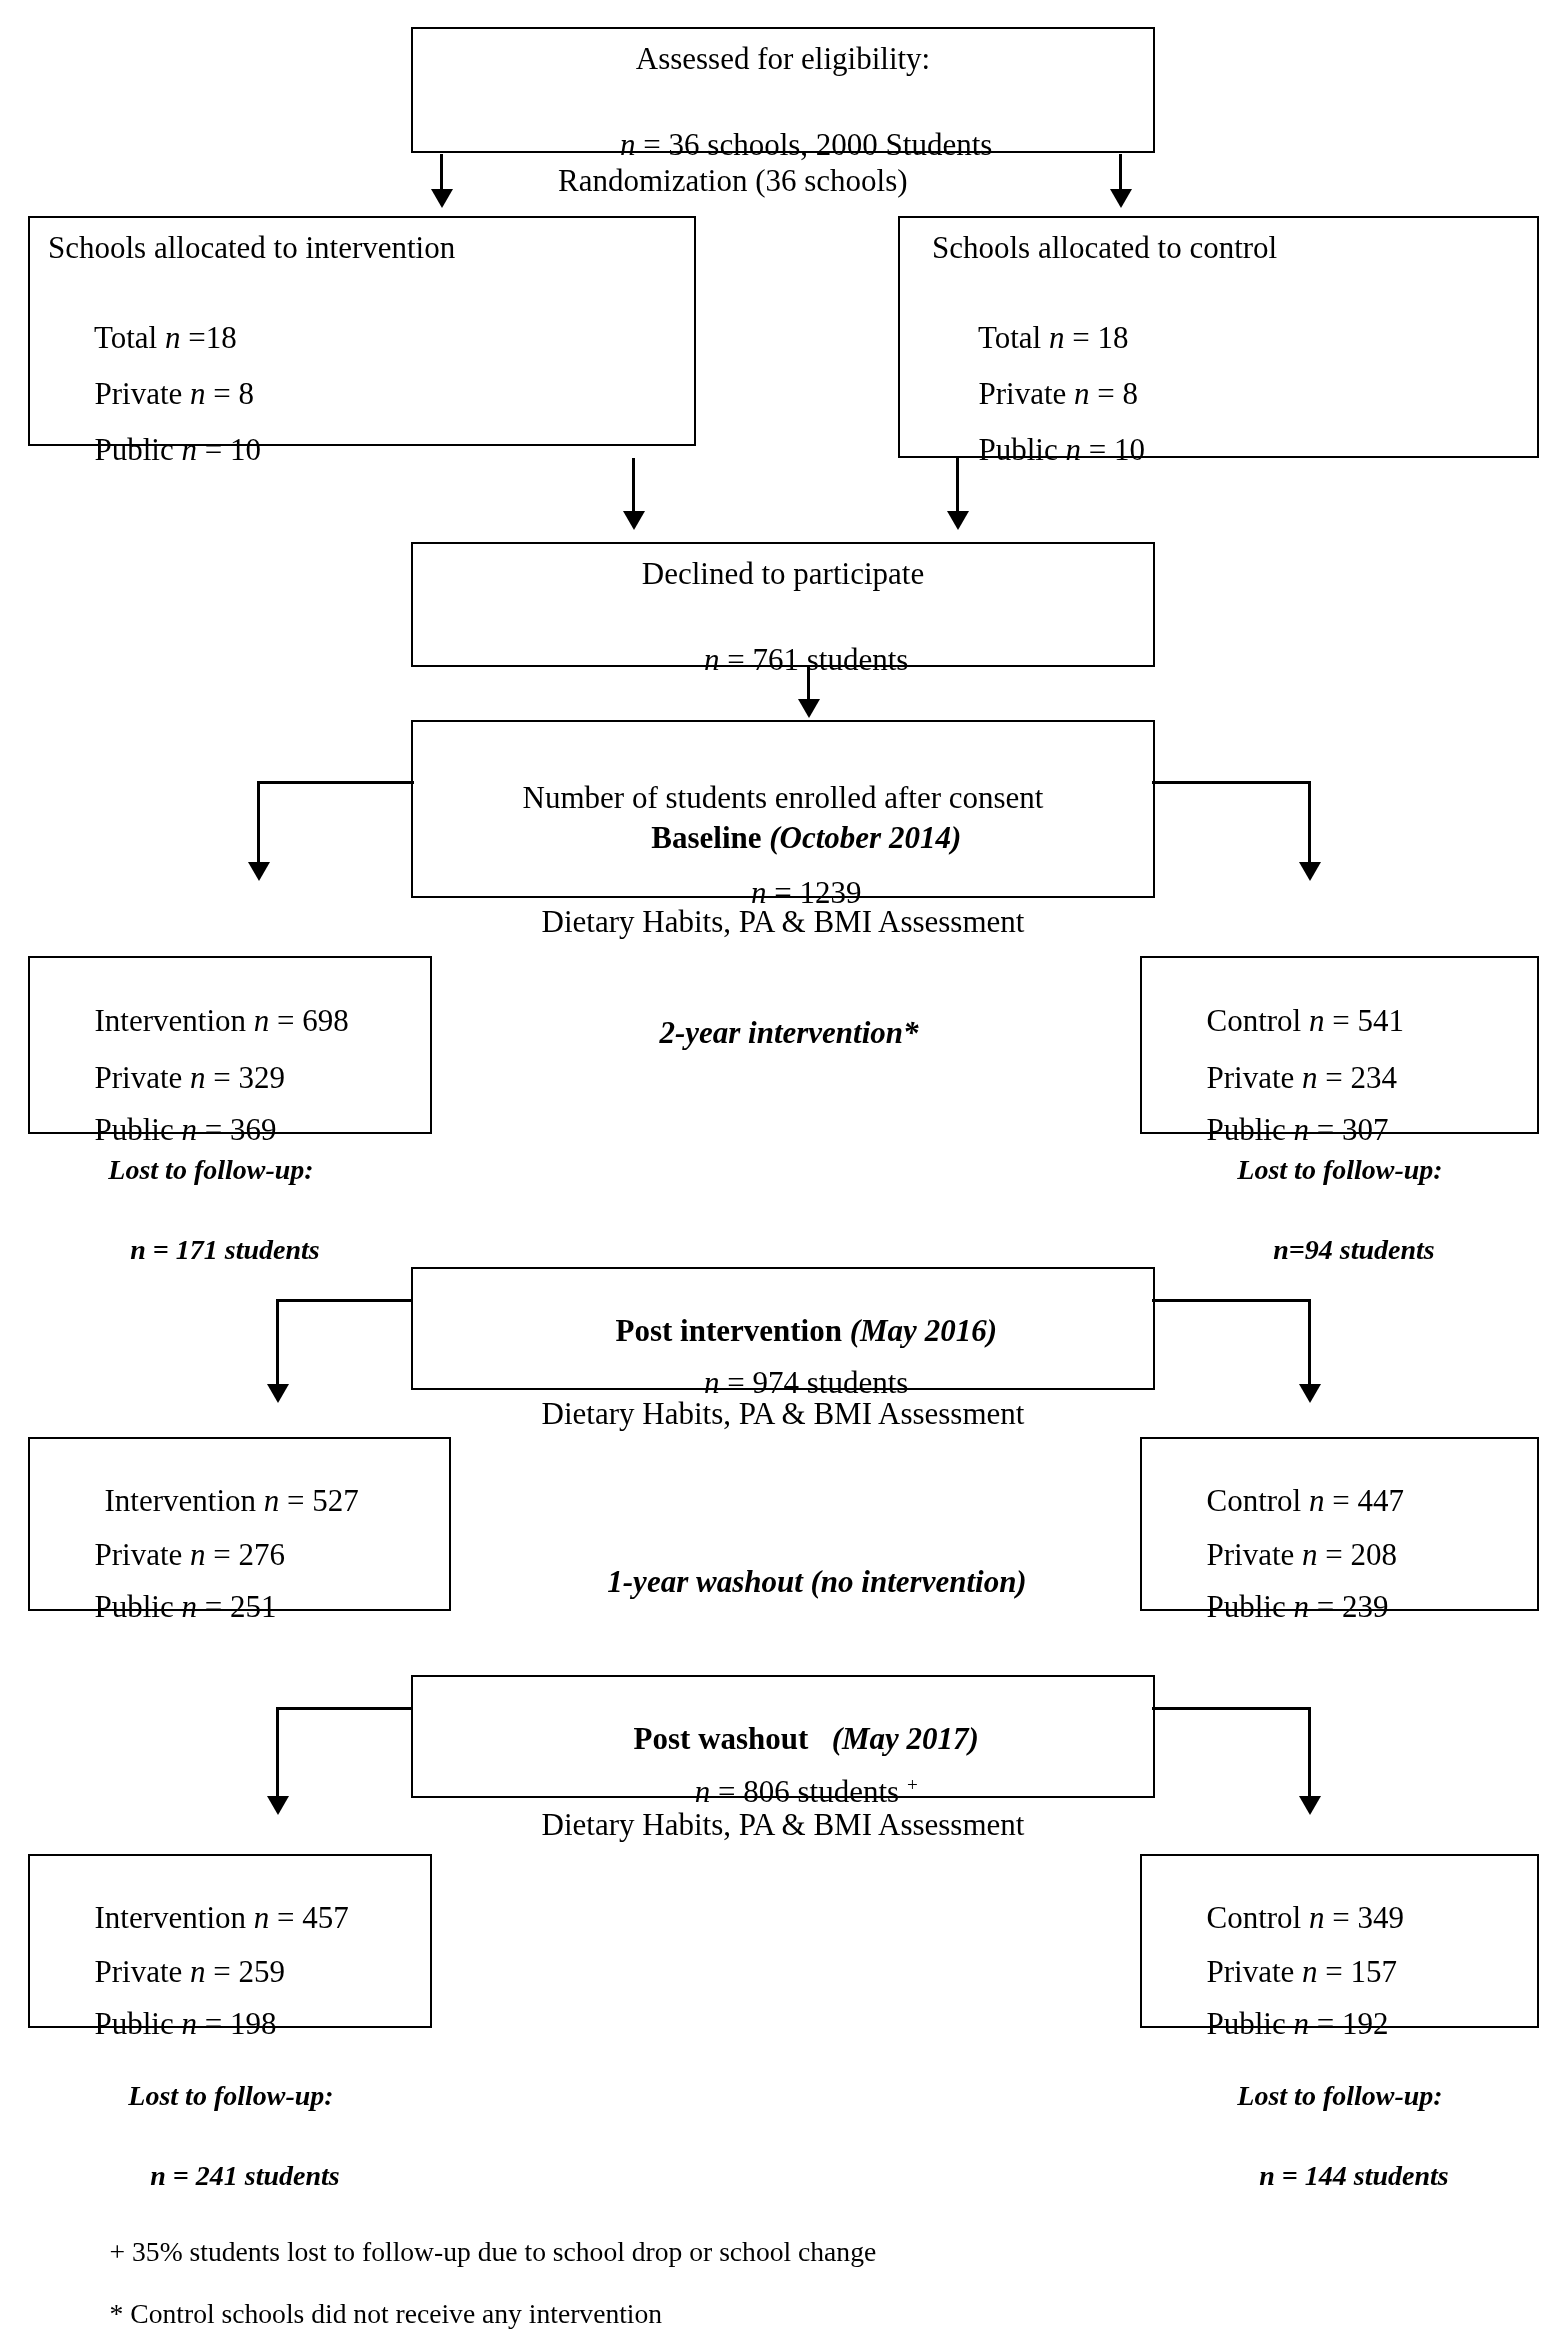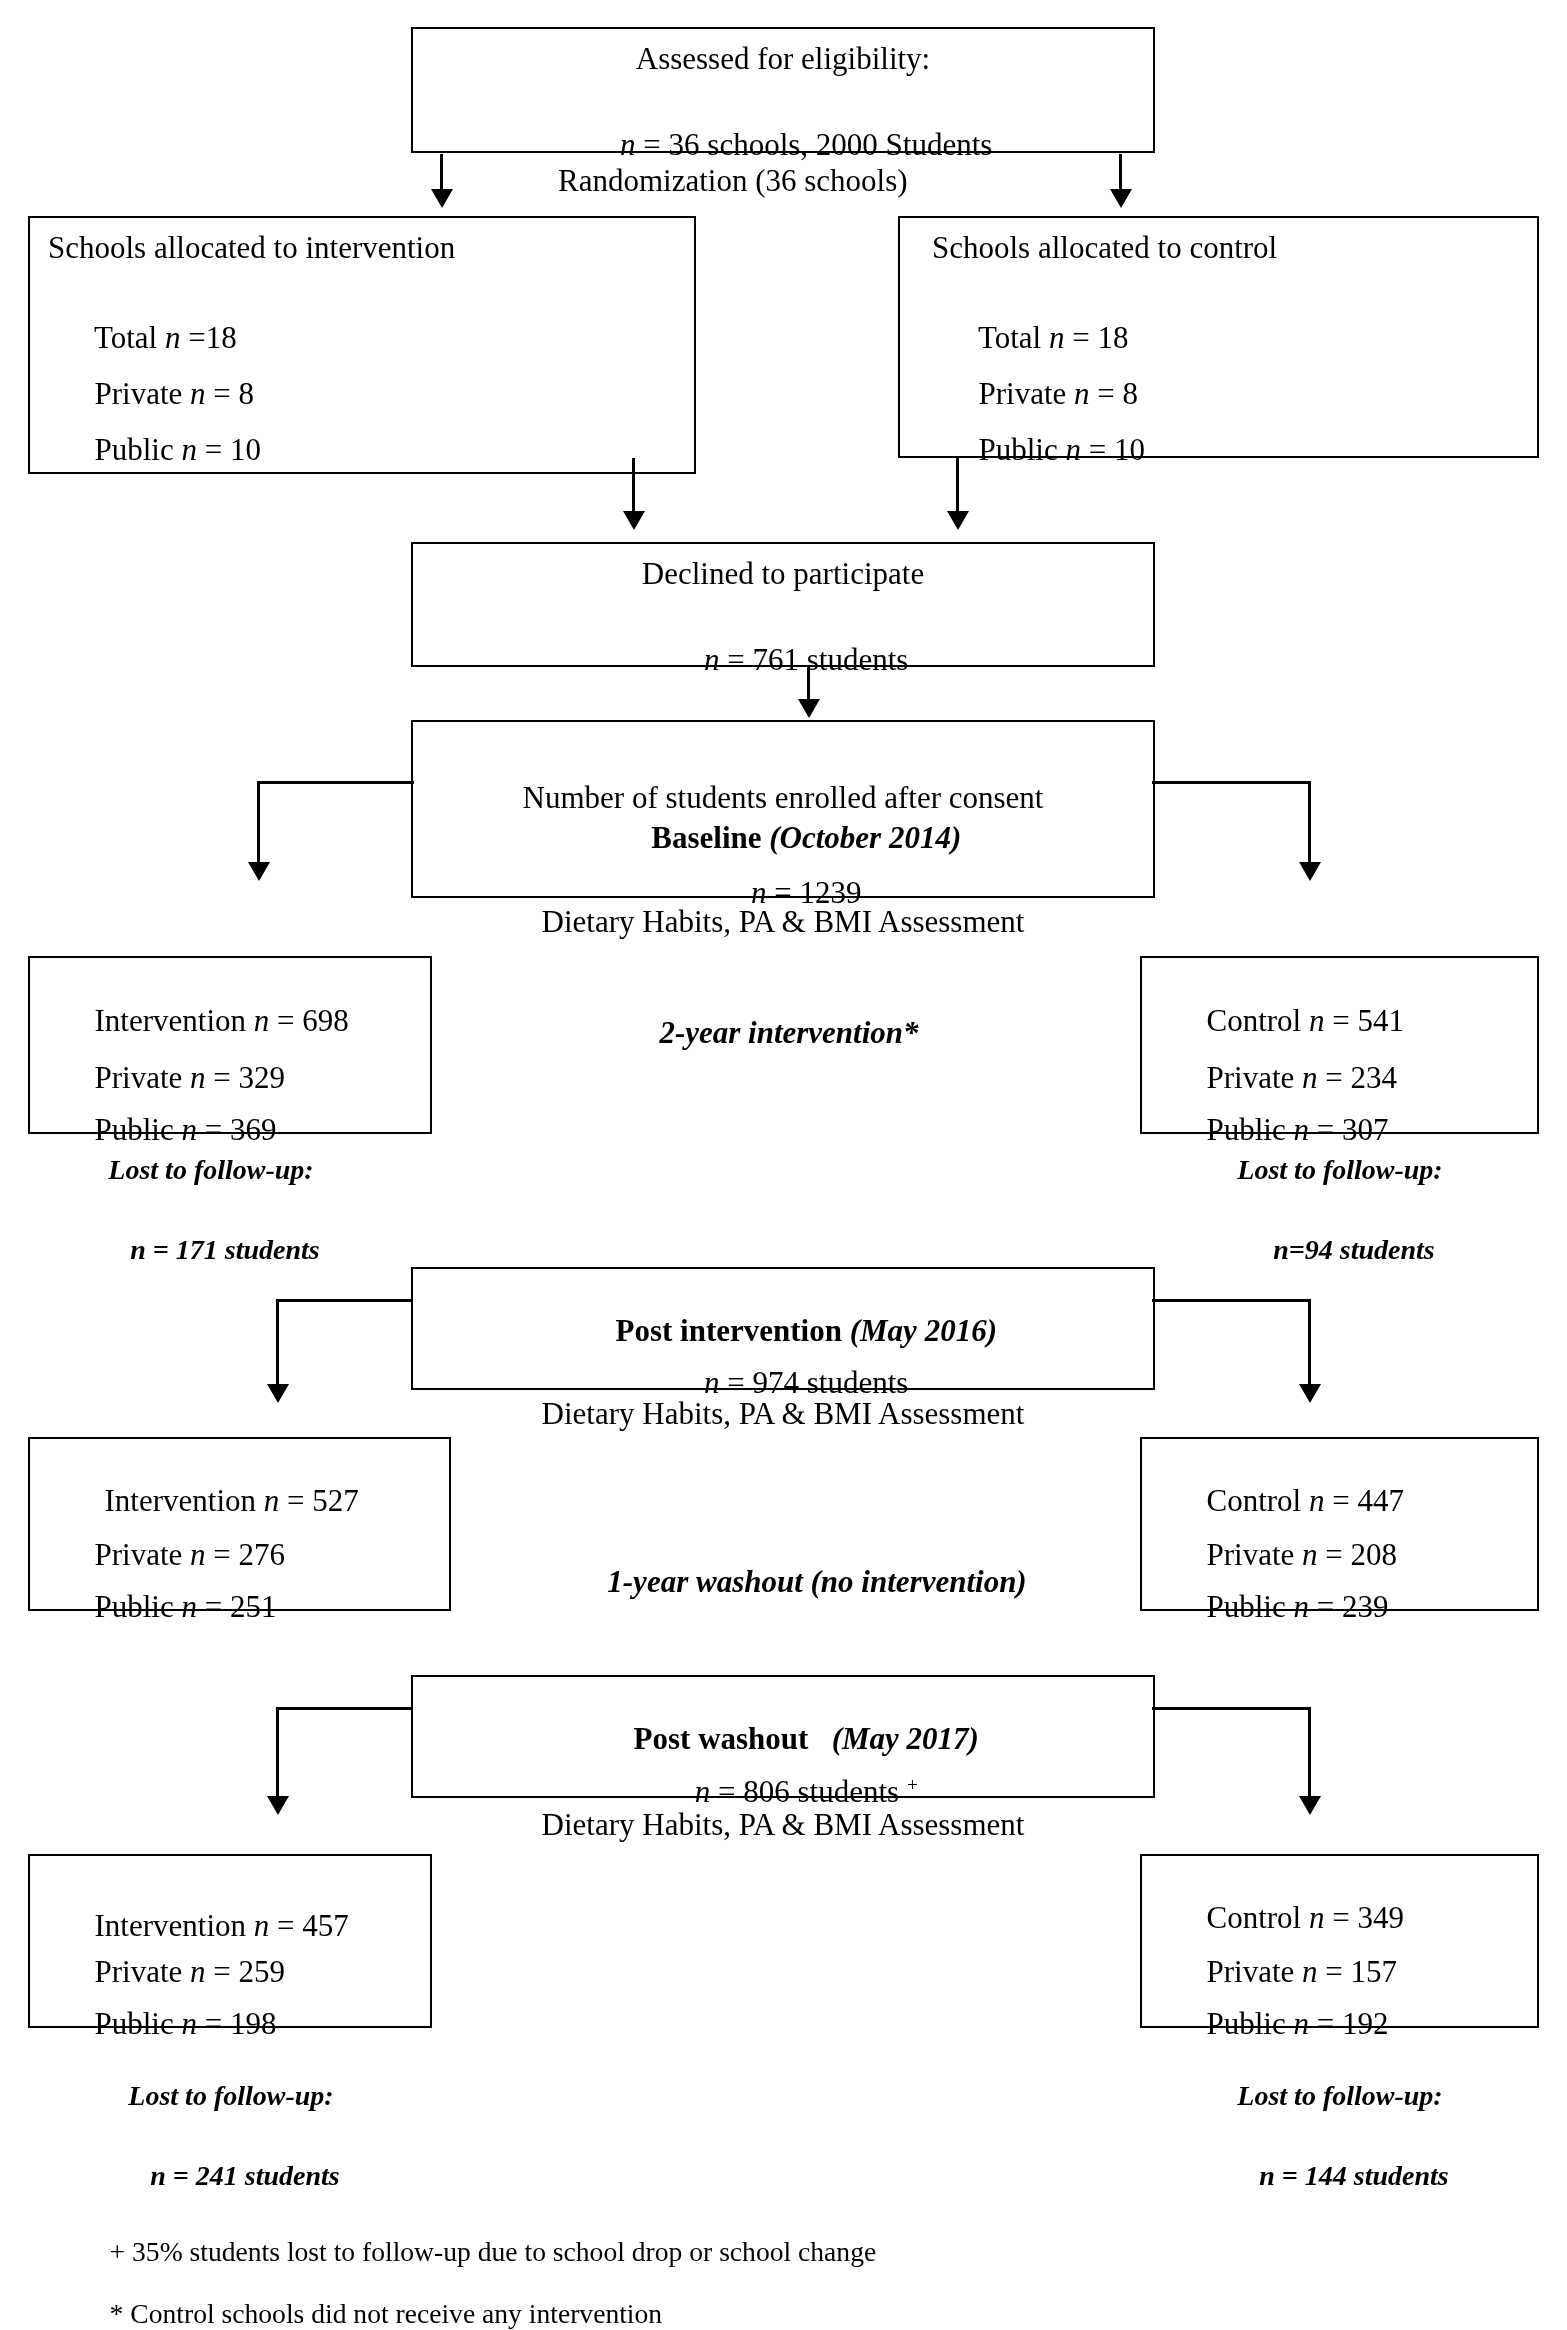--- a/index.html
+++ b/index.html
@@ -57,21 +57,21 @@
     </div>
   </div>
 
   <div class="t f46" style="left:558px;top:165px;">Randomization (36 schools)</div>
 
   <div class="vline" style="left:440px;top:154px;height:38px;"></div>
   <div class="arrowdn" style="left:431px;top:189px;"></div>
   <div class="vline" style="left:1119px;top:154px;height:38px;"></div>
   <div class="arrowdn" style="left:1110px;top:189px;"></div>
 
-  <div class="box" style="left:28px;top:216px;width:668px;height:258px;">
+  <div class="box" style="left:28px;top:216px;width:668px;height:230px;">
     <div class="t lft f46" style="left:18px;top:14px;">Schools allocated to intervention</div>
     <div class="t lft f46" style="left:18px;top:71px;">
       <span>Total </span><span class="n">n</span><span> =18</span>
     </div>
     <div class="t lft f46" style="left:18px;top:127px;">
       <span>Private </span><span class="n">n</span><span> = 8</span>
     </div>
     <div class="t lft f46" style="left:18px;top:183px;">
       <span>Public </span><span class="n">n</span><span> = 10</span>
     </div>
@@ -221,21 +221,21 @@
 
   <div class="hline" style="left:276px;top:1707px;width:137px;"></div>
   <div class="vline" style="left:276px;top:1707px;height:93px;"></div>
   <div class="arrowdn" style="left:267px;top:1796px;"></div>
 
   <div class="hline" style="left:1152px;top:1707px;width:159px;"></div>
   <div class="vline" style="left:1308px;top:1707px;height:93px;"></div>
   <div class="arrowdn" style="left:1299px;top:1796px;"></div>
 
   <div class="box" style="left:28px;top:1854px;width:404px;height:174px;">
-    <div class="t lft f46" style="left:18px;top:21px;">
+    <div class="t lft f46" style="left:18px;top:13px;">
       <span>Intervention </span><span class="n">n</span><span> = 457</span>
     </div>
     <div class="t lft f46" style="left:18px;top:67px;">
       <span>Private </span><span class="n">n</span><span> = 259</span>
     </div>
     <div class="t lft f46" style="left:18px;top:119px;">
       <span>Public </span><span class="n">n</span><span> = 198</span>
     </div>
   </div>
 

